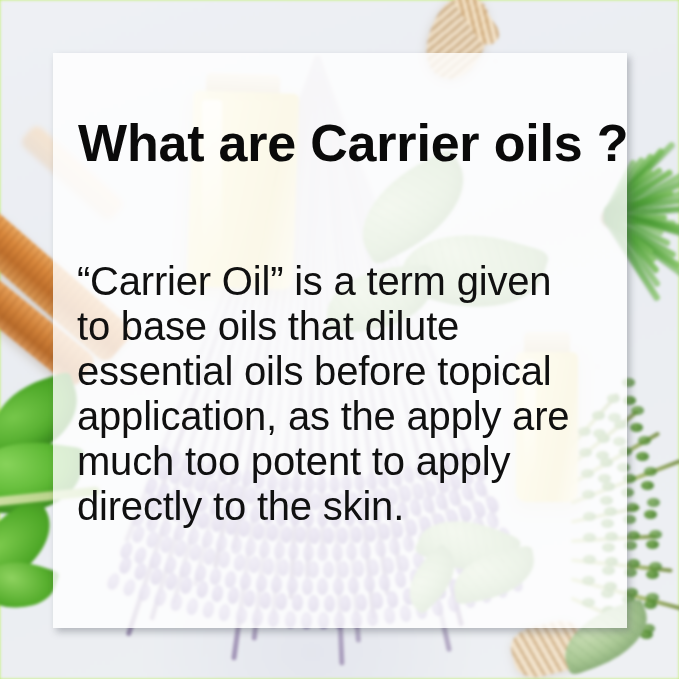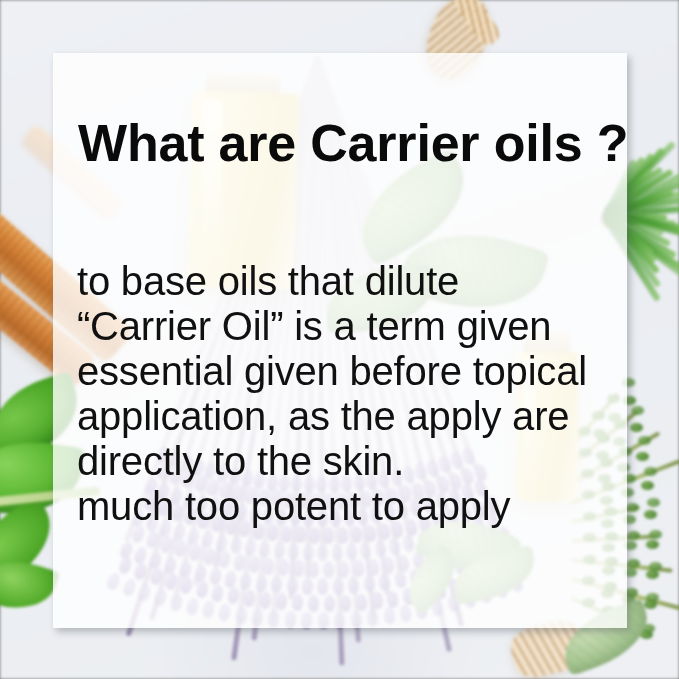--- a/index.html
+++ b/index.html
@@ -10,21 +10,21 @@
   }
   body {
     font-family: "Liberation Sans", sans-serif;
   }
 
   .canvas {
     position: relative;
     width: 679px;
     height: 679px;
     overflow: hidden;
-    background: #737373;
+    background: #bef264;
   }
 
   
   .photo {
     position: absolute;
     inset: 0;
     background:
       radial-gradient(ellipse 240px 200px at 46% 96%, rgba(226,228,236,0.85) 0%, rgba(236,239,243,0) 70%),
       linear-gradient(160deg, #eef0f4 0%, #e9ecf1 45%, #eef0f3 100%);
   }
@@ -746,22 +746,22 @@
     <div class="bottle bottle-b"></div>
     <div class="bottle-shine shine-b"></div>
   </div>
 
   <div class="panel"></div>
 
   <div class="text-layer">
     <div class="title">What are Carrier oils ?</div>
 
     <div class="body-copy">
+      <span class="line">“Carrier Oil” is a term given</span>
       <span class="line">to base oils that dilute</span>
-      <span class="line">“Carrier Oil” is a term given</span>
-      <span class="line">essential given before topical</span>
+      <span class="line">essential oils before topical</span>
       <span class="line">application, as the apply are</span>
+      <span class="line">much too potent to apply</span>
       <span class="line">directly to the skin.</span>
-      <span class="line">much too potent to apply</span>
     </div>
   </div>
 
 </div>
 
 </body></html>

